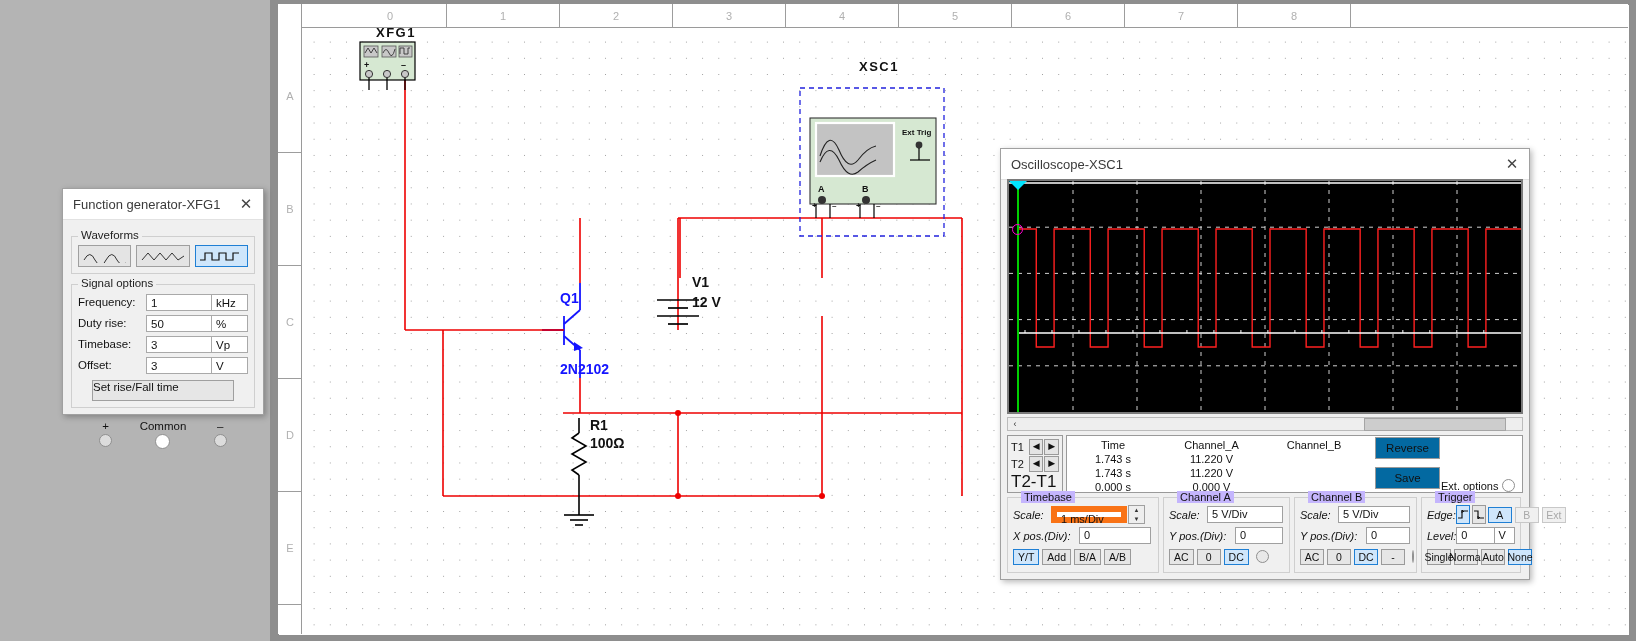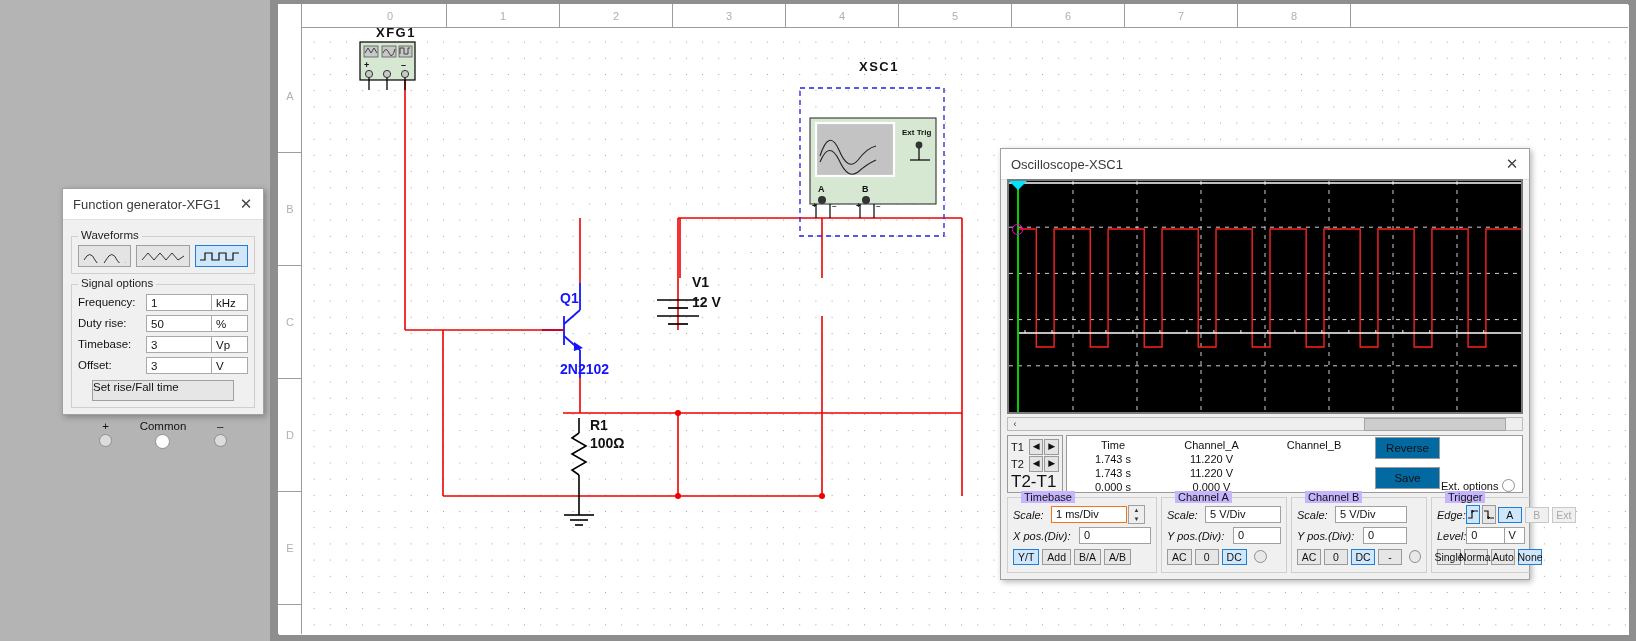--- a/index.html
+++ b/index.html
@@ -200,21 +200,21 @@
     position: absolute; top: -7px; left: 7px; background: #c4b5fd;
     padding: 0 3px; font-size: 11px; color: #111; margin-left: 6px;
   }
   .p-row { display: flex; align-items: center; height: 19px; margin-bottom: 2px; }
   .p-row .lb { font-size: 11px; color: #111; white-space: nowrap; font-style: italic; }
   .p-field {
     height: 17px; background: #fff; border: 1px solid #a0a0a0;
     font-size: 11px; color: #111; padding-left: 4px; line-height: 15px;
     box-sizing: border-box;
   }
-  .p-field.focus { border: 1px solid #f97316; }
+  .p-field.focus { border: 6px solid #f97316; }
   .spin {
     width: 15px; height: 17px; border: 1px solid #a0a0a0; background: #eee;
     margin-left: 1px; display: flex; flex-direction: column; cursor: pointer;
   }
   .spin i {
     flex: 1; font-size: 6px; text-align: center; line-height: 8px;
     color: #333; font-style: normal;
   }
   .mini-btn {
     height: 16px; min-width: 24px; padding: 0 4px; background: #e6e6e6;
@@ -583,21 +583,21 @@
           <span class="p-field" style="width:48px">0</span>
         </div>
         <div class="p-row">
           <span class="mini-btn">AC</span>
           <span class="mini-btn">0</span>
           <span class="mini-btn sel">DC</span>
           <span class="coupling-jack"></span>
         </div>
       </div>
 
-      <div class="panel" style="width:136px">
+      <div class="panel" style="width:123px">
         <span class="plabel">Channel B</span>
         <div class="p-row">
           <span class="lb" style="width:38px">Scale:</span>
           <span class="p-field" style="width:72px">5  V/Div</span>
         </div>
         <div class="p-row">
           <span class="lb" style="width:66px">Y pos.(Div):</span>
           <span class="p-field" style="width:44px">0</span>
         </div>
         <div class="p-row">

